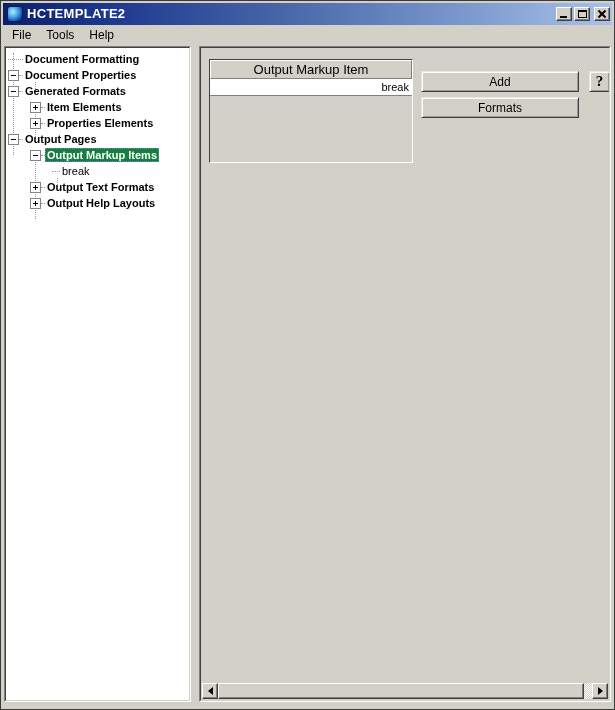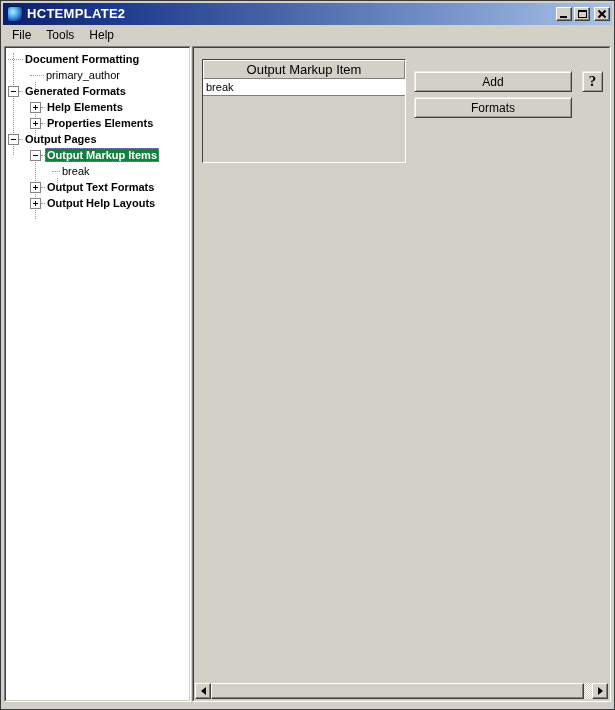--- a/index.html
+++ b/index.html
@@ -44,21 +44,21 @@
   .g-max { position: absolute; left: 3px; top: 2px; width: 9px; height: 8px; border: 1px solid #000; border-top-width: 2px; }
   .g-xbar { position: absolute; top: 5px; left: 2px; width: 10px; height: 2px; background: #000; }
   .g-x1 { transform: rotate(45deg); }
   .g-x2 { transform: rotate(-45deg); }
 
   
   .menubar { height: 20px; flex: none; display: flex; align-items: center; padding-left: 3px; }
   .menu-item { font-size: 12px; color: #000; padding: 2px 6px; margin-right: 3px; cursor: default; }
 
   
-  .content { height: 657px; flex: none; display: flex; gap: 1px; padding: 1px 1px 0 1px; }
+  .content { height: 657px; flex: none; display: flex; gap: 8px; padding: 1px 1px 0 1px; text-align: right; }
 
   .sunken { border: 1px solid; border-color: #808080 #ffffff #ffffff #808080; }
   .sunken-inner { width: 100%; height: 100%; border: 1px solid; border-color: #404040 #d4d0c8 #d4d0c8 #404040; overflow: hidden; }
 
   
   .tree-panel { width: 187px; flex: none; }
   .tree-inner { background: #ffffff; position: relative; padding-top: 3px; }
   .conn { position: absolute; width: 0; border-left: 1px dotted #9a9a9a; z-index: 0; }
   .tree-row { height: 16px; display: flex; align-items: center; font-size: 11px; font-weight: bold; color: #000; position: relative; z-index: 1; white-space: nowrap; }
   .tree-row.reg { font-weight: normal; }
@@ -157,41 +157,44 @@
         <div class="conn" style="left:29px; top:34px;  height:9px;"></div>
         <div class="conn" style="left:29px; top:66px;  height:25px;"></div>
         <div class="conn" style="left:29px; top:114px; height:57px;"></div>
         <div class="conn" style="left:51px; top:130px; height:9px;"></div>
 
         <div class="tree-row indent0">
           <span class="stub w15"></span>
           <span class="lbl">Document Formatting</span>
         </div>
 
-
-        <div class="tree-row reg indent1">
-          <span class="stub w14"></span>
-          <span class="lbl">primary_author</span>
-        </div>
+        <div class="tree-row indent0">
+          <span class="pm">
+              <span class="h"></span>
+            </span>
+          <span class="stub w4"></span>
+          <span class="lbl">Document Properties</span>
+        </div>
+
 
         <div class="tree-row indent0">
           <span class="pm">
               <span class="h"></span>
             </span>
           <span class="stub w4"></span>
           <span class="lbl">Generated Formats</span>
         </div>
 
         <div class="tree-row indent1">
           <span class="pm">
               <span class="h"></span>
               <span class="v"></span>
             </span>
           <span class="stub w4"></span>
-          <span class="lbl">Help Elements</span>
+          <span class="lbl">Item Elements</span>
         </div>
 
         <div class="tree-row indent1">
           <span class="pm">
               <span class="h"></span>
               <span class="v"></span>
             </span>
           <span class="stub w4"></span>
           <span class="lbl">Properties Elements</span>
         </div>

